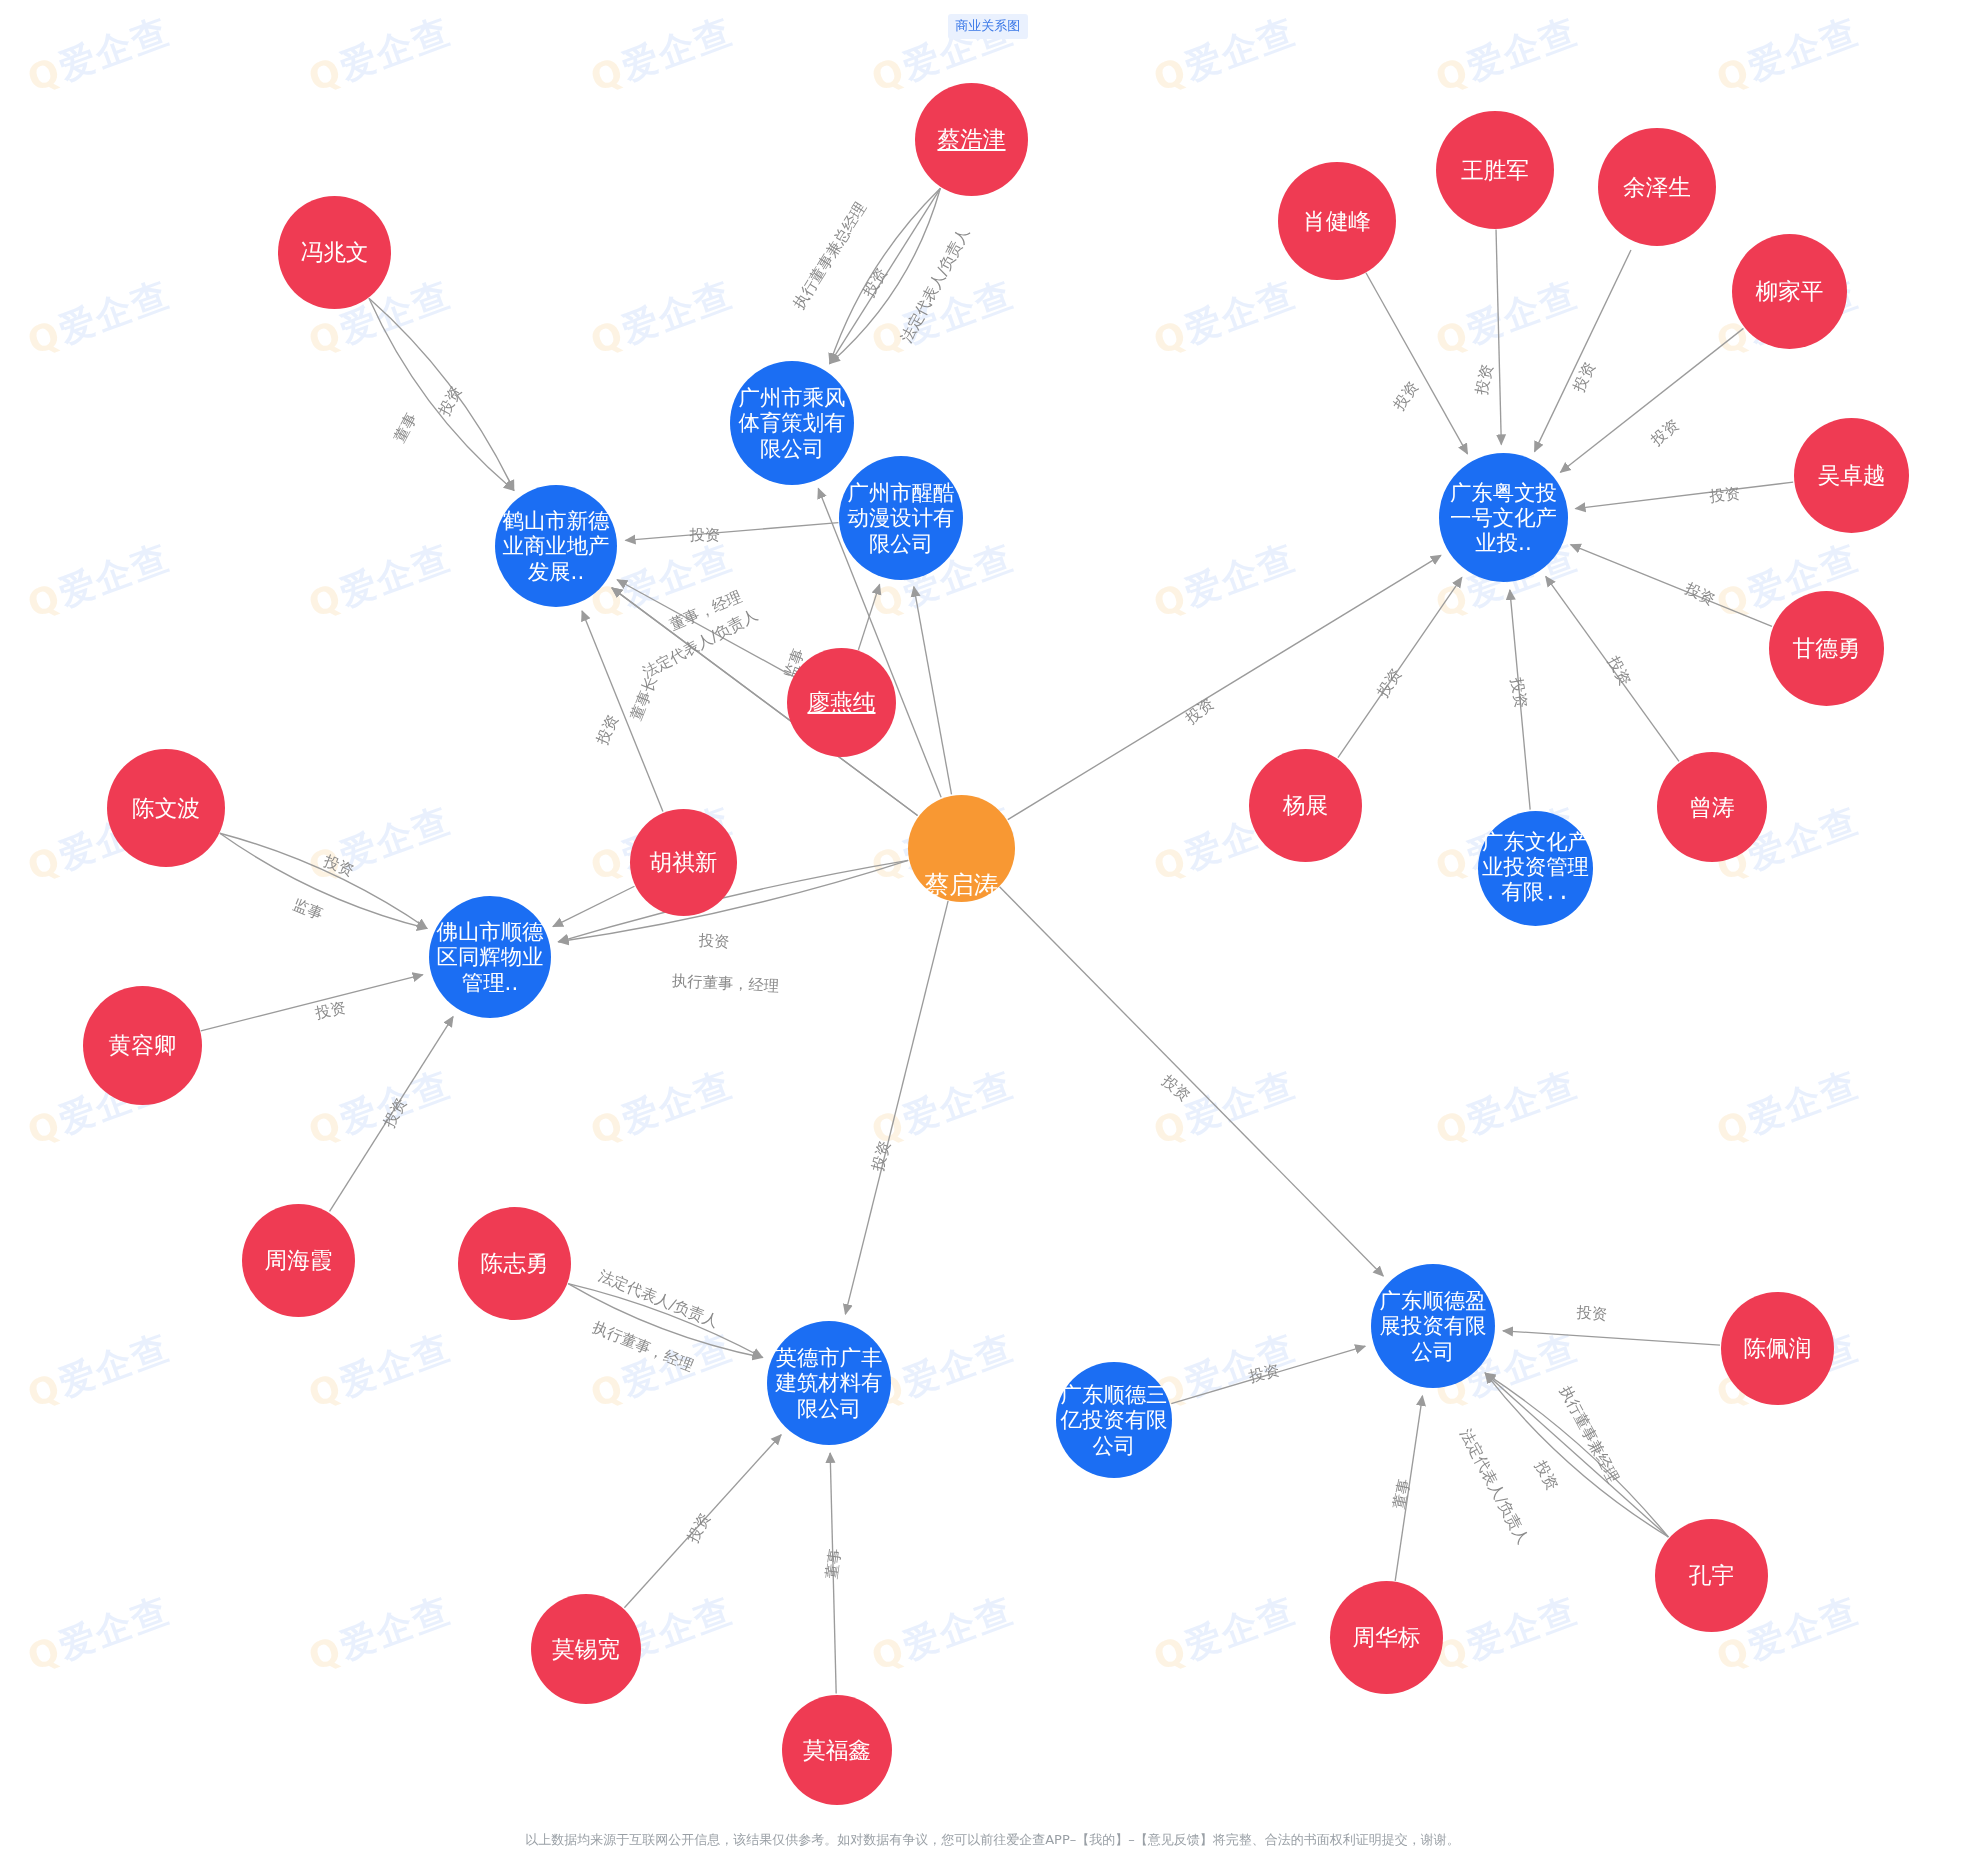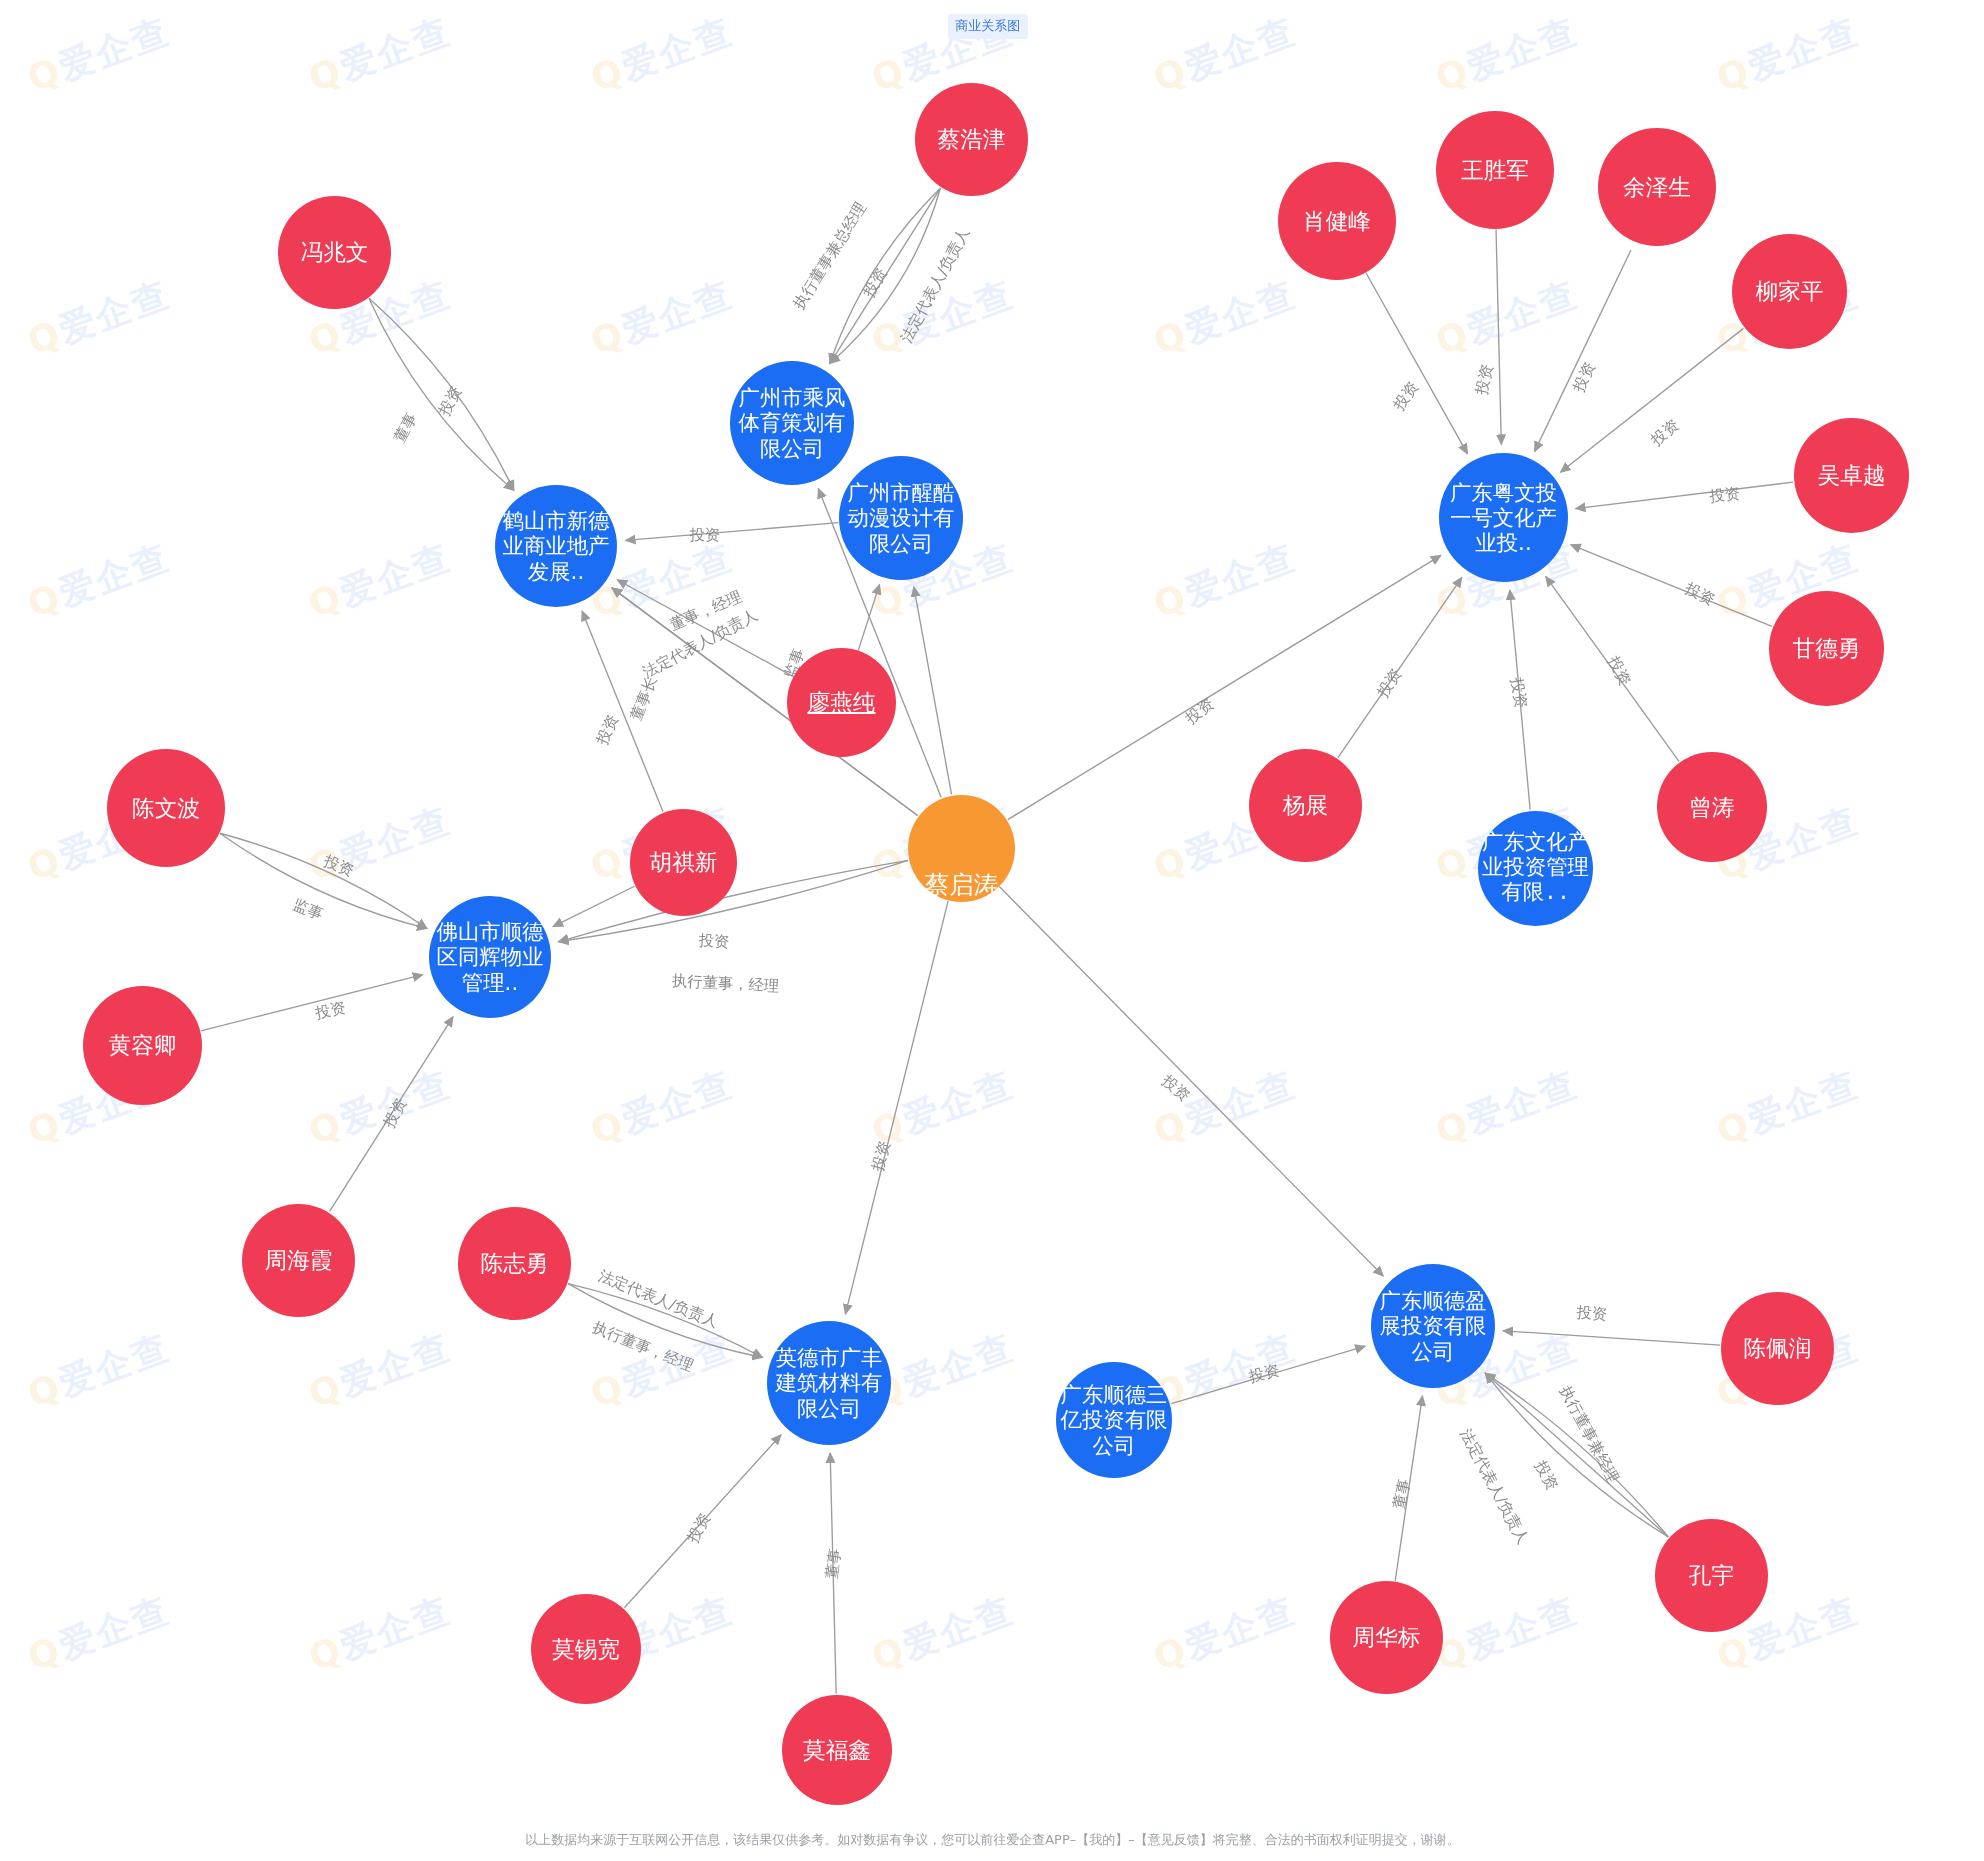--- a/index.html
+++ b/index.html
@@ -182,21 +182,21 @@
         <text class="edge-label" x="2525" y="2410" transform="rotate(62,2525,2410)">投资</text>
         <text class="edge-label" x="2440" y="2428" transform="rotate(62,2440,2428)">法定代表人/负责人</text>
         <text class="edge-label" x="2290" y="2440" transform="rotate(-78,2290,2440)">董事</text>
       </g>
   </svg>
 
   <div id="nodes-layer">
       <div class="node center" style="left: 908px; top: 795px; width: 107px; height: 107px;">
         <span>蔡启涛</span>
       </div>
-      <div class="node person" style="left: 915px; top: 83px; width: 113px; height: 113px;">
+      <div class="node person" style="left: 915px; top: 83px; width: 113px; height: 113px; text-decoration: underline;">
         <span>蔡浩津</span>
       </div>
       <div class="node person" style="left: 278px; top: 196px; width: 113px; height: 113px;">
         <span>冯兆文</span>
       </div>
       <div class="node person" style="left: 787px; top: 648px; width: 109px; height: 109px; text-decoration: underline;">
         <span>廖燕纯</span>
       </div>
       <div class="node person" style="left: 630px; top: 809px; width: 107px; height: 107px;">
         <span>胡祺新</span>

